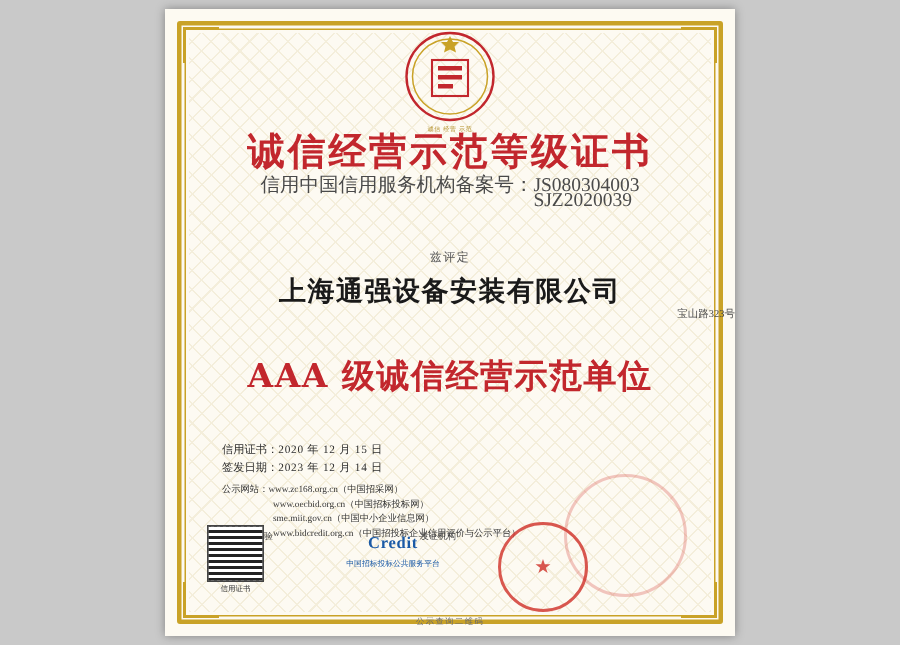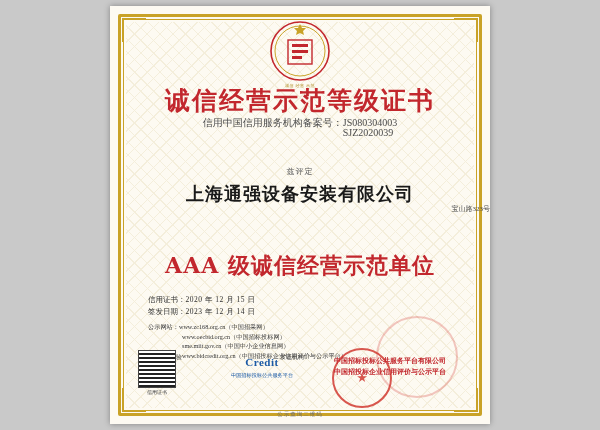--- a/index.html
+++ b/index.html
@@ -98,21 +98,21 @@
     color: #c2272d;
     letter-spacing: 2px;
     font-family: "DejaVu Serif", "Liberation Serif", serif;
   }
 
   .filing-block {
     position: absolute;
     top: 112px;
     left: 0; right: 0;
     text-align: center;
-    font-size: 10px;
+    font-size: 13px;
     color: #4a4a4a;
     line-height: 10px;
   }
   .filing-label { color: #4a4a4a; }
   .filing-nums {
     display: inline-block;
     text-align: left;
     vertical-align: top;
   }
 
@@ -165,21 +165,21 @@
     top: 222px;
     left: 40px;
     font-size: 9px;
     color: #2b2b2b;
     font-weight: bold;
     letter-spacing: 1px;
   }
 
   .grade-value {
     position: absolute;
-    top: 245px;
+    top: 230px;
     left: 0; right: 0;
     text-align: center;
     font-size: 22px;
     font-weight: bold;
     color: #c2272d;
     letter-spacing: 1px;
     font-family: "DejaVu Serif", "Liberation Serif", serif;
   }
 
   .dates {
@@ -386,23 +386,19 @@
 
       <div class="credit-mid">
         <span class="credit-logo">Credit</span>
         <div class="credit-sub">中国招标投标公共服务平台</div>
       </div>
 
       <div class="seal-red">
         <span class="star">★</span>
       </div>
 
-      <div class="issuer">
-        <div>中国招标投标公共服务平台有限公司</div>
-        <div>中国招投标企业信用评价与公示平台</div>
-      </div>
 
       <div class="stamp-overlay"></div>
     </div>
 
     <div class="footer-note">公示查询二维码</div>
   </div>
 </div>
 
 </body></html>

